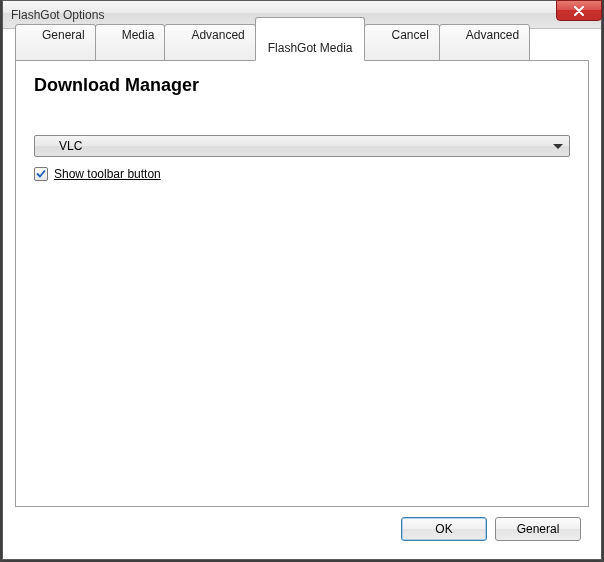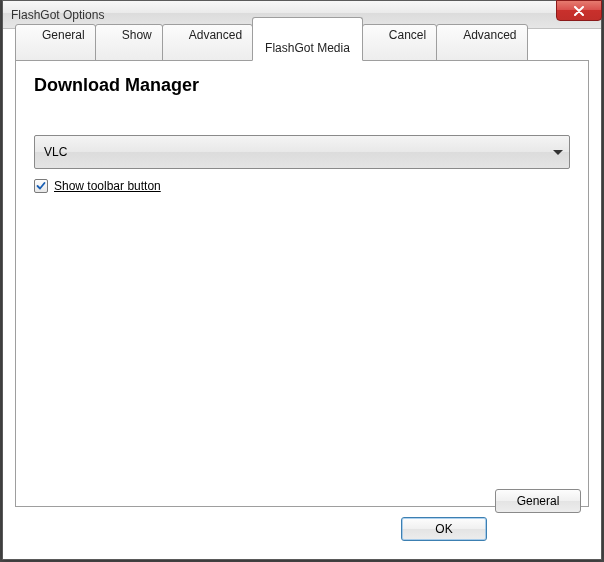--- a/index.html
+++ b/index.html
@@ -91,27 +91,27 @@
     padding: 14px 18px;
   }
   .section-label {
     font-weight: bold;
     font-size: 18px;
     color: #000;
     margin-bottom: 6px;
   }
   .dropdown {
     width: 100%;
-    height: 34px;
+    height: 22px;
     border: 1px solid #8a8a8a;
     background: linear-gradient(to bottom, #f4f4f4 0%, #e8e8e8 50%, #dcdcdc 51%, #e4e4e4 100%);
     display: flex;
     align-items: center;
     justify-content: space-between;
-    padding: 0 6px 0 9px;
+    padding: 0 6px 0 24px;
     font-size: 12px;
     color: #000;
     border-radius: 2px;
     margin-top: 39px;
   }
   .dropdown .arrow {
     width: 0; height: 0;
     border-left: 5px solid transparent;
     border-right: 5px solid transparent;
     border-top: 5px solid #333;
@@ -148,42 +148,41 @@
     font-size: 12px;
     color: #000;
     display: flex;
     align-items: center;
     justify-content: center;
     padding: 0 12px;
   }
   .btn.default {
     border: 1px solid #3c7fb1;
     box-shadow: 0 0 0 1px rgba(120,180,230,0.6) inset;
-    margin-top: 28px;
   }
 </style>
 </head>
 <body>
 
 <div class="window">
 
   <div class="titlebar">
     <span class="title-text">FlashGot Options</span>
     <div class="close-btn">
       <svg width="12" height="10" viewBox="0 0 12 10">
         <path d="M2 1 L10 9 M10 1 L2 9" stroke="#fff" stroke-width="2" stroke-linecap="round"></path>
       </svg>
     </div>
   </div>
 
   <div class="client">
 
     <div class="tabstrip">
       <div class="tab">General</div>
-      <div class="tab">Show</div>
+      <div class="tab">Media</div>
       <div class="tab">Advanced</div>
       <div class="tab active">FlashGot Media</div>
       <div class="tab">Cancel</div>
       <div class="tab">Advanced</div>
     </div>
 
     <div class="tabpanel">
       <div class="section-label">Download Manager</div>
 
       <div class="dropdown">

